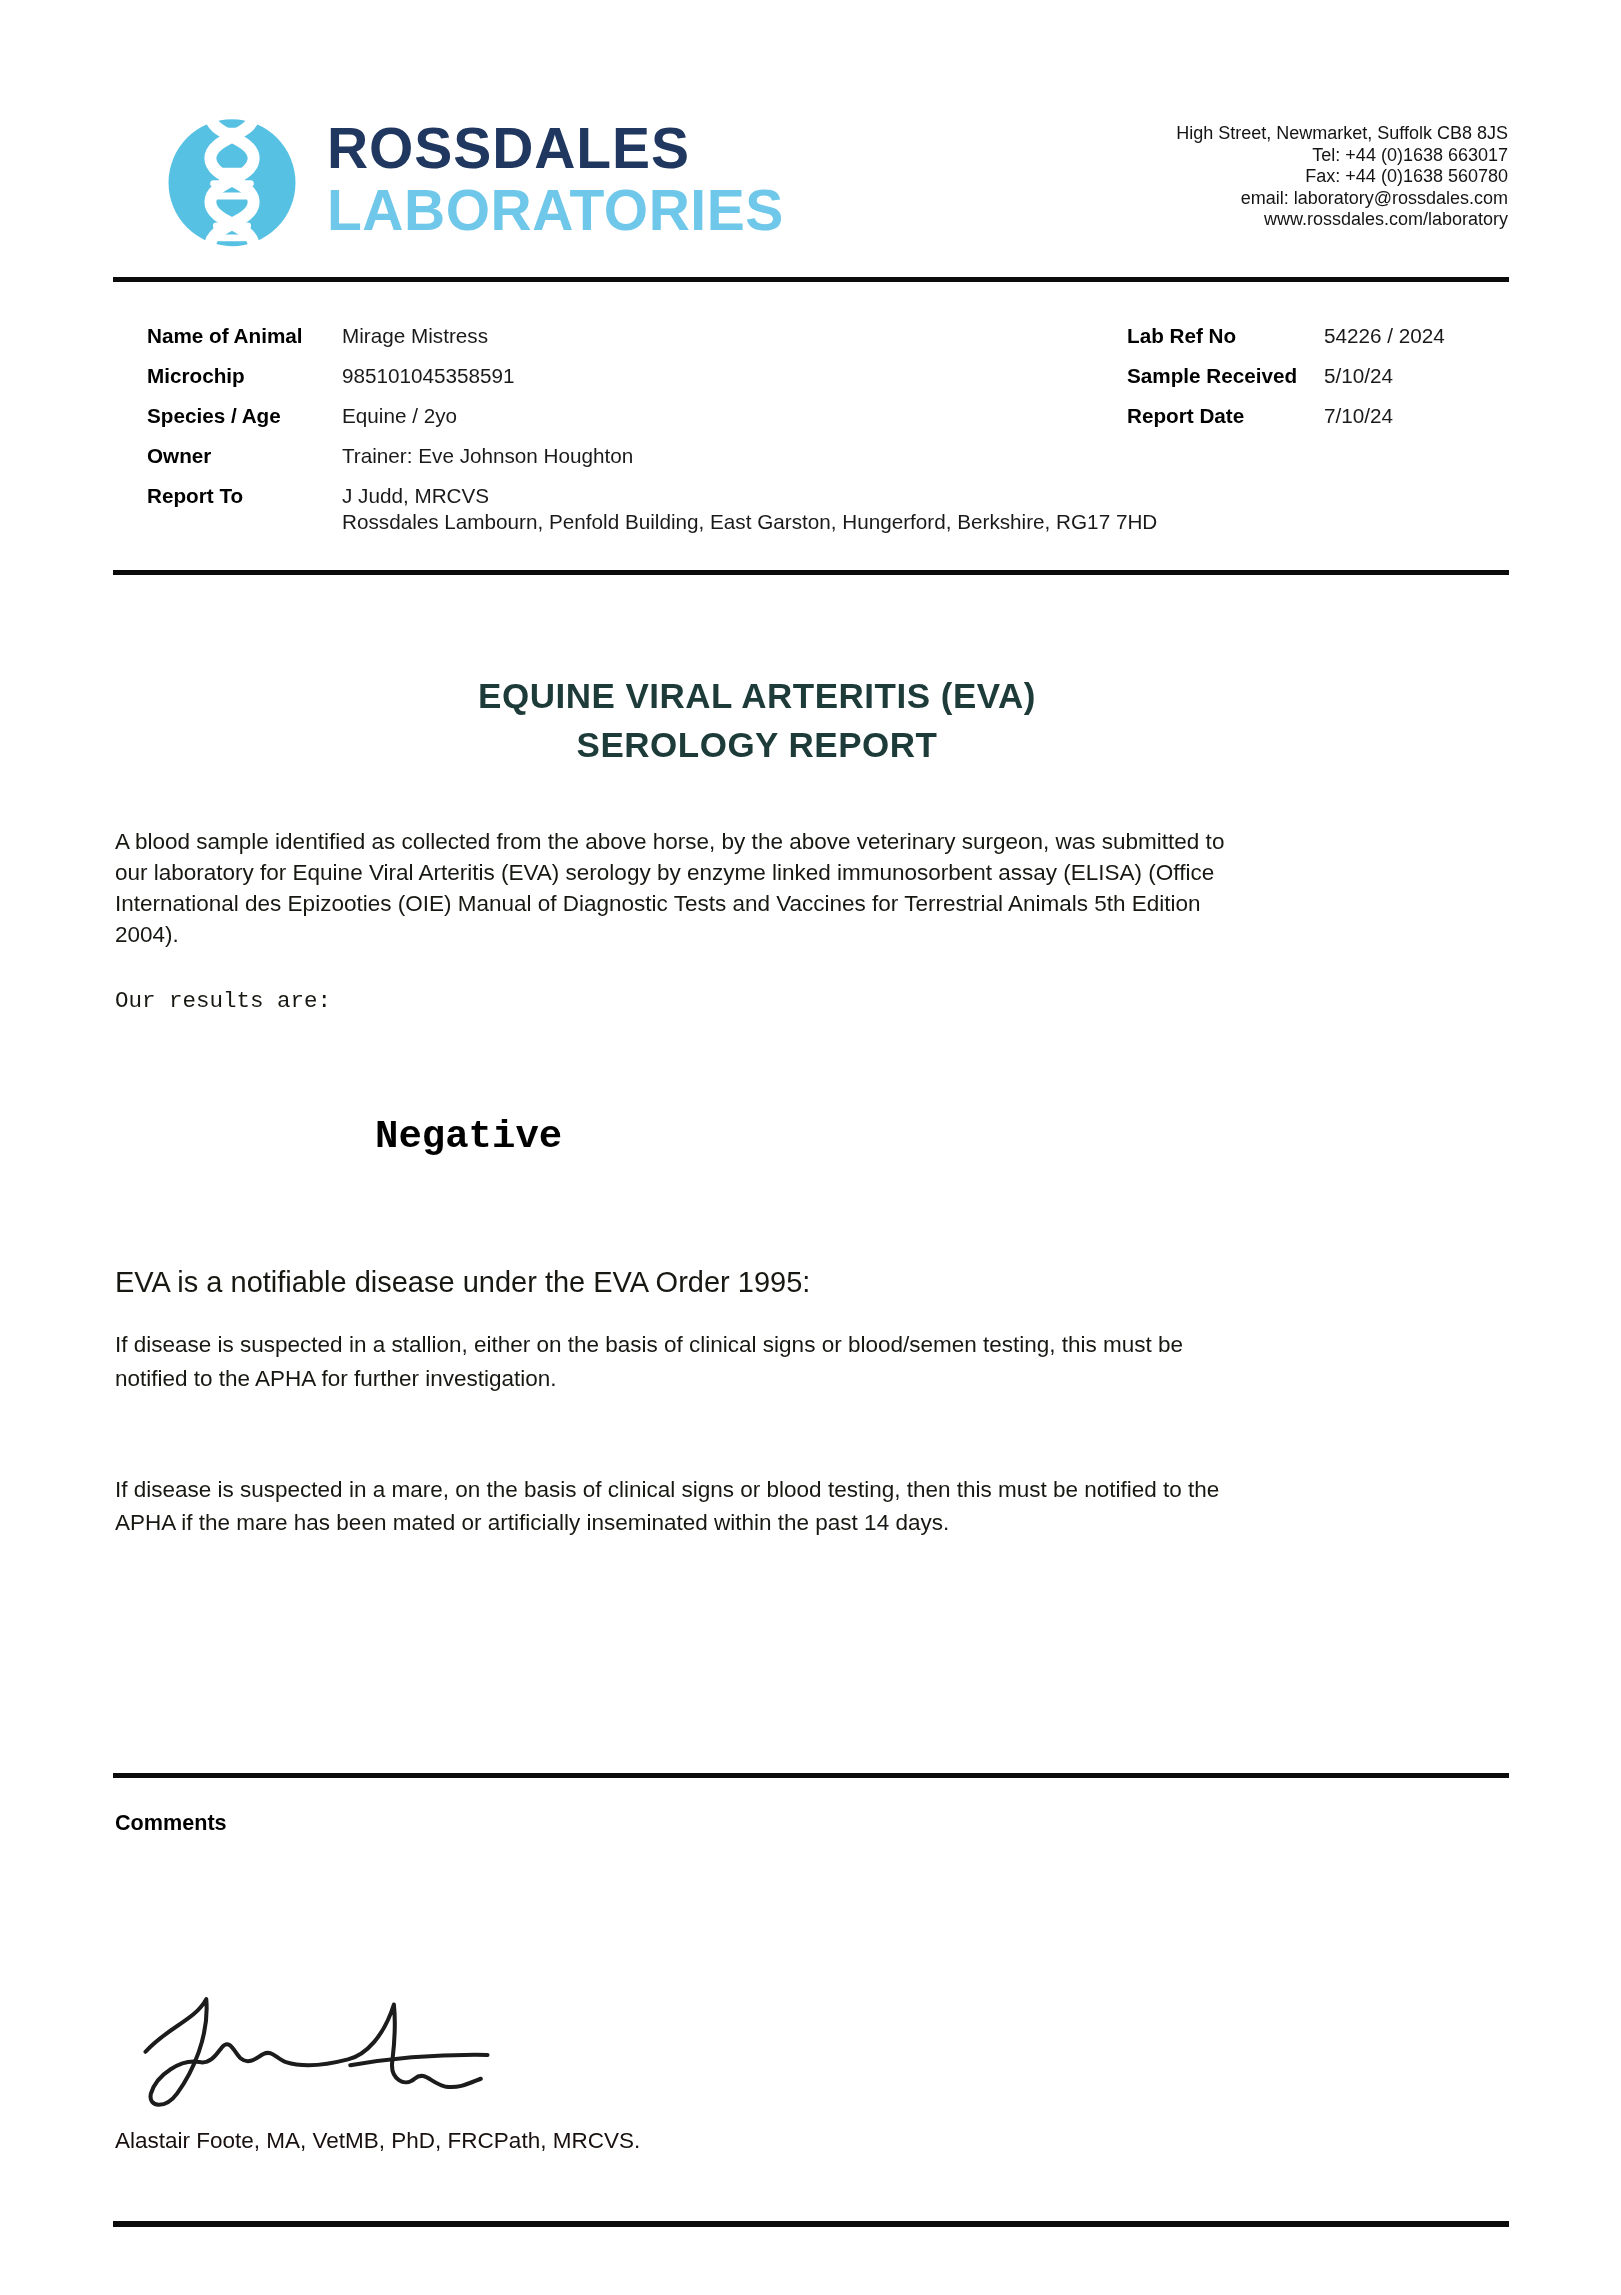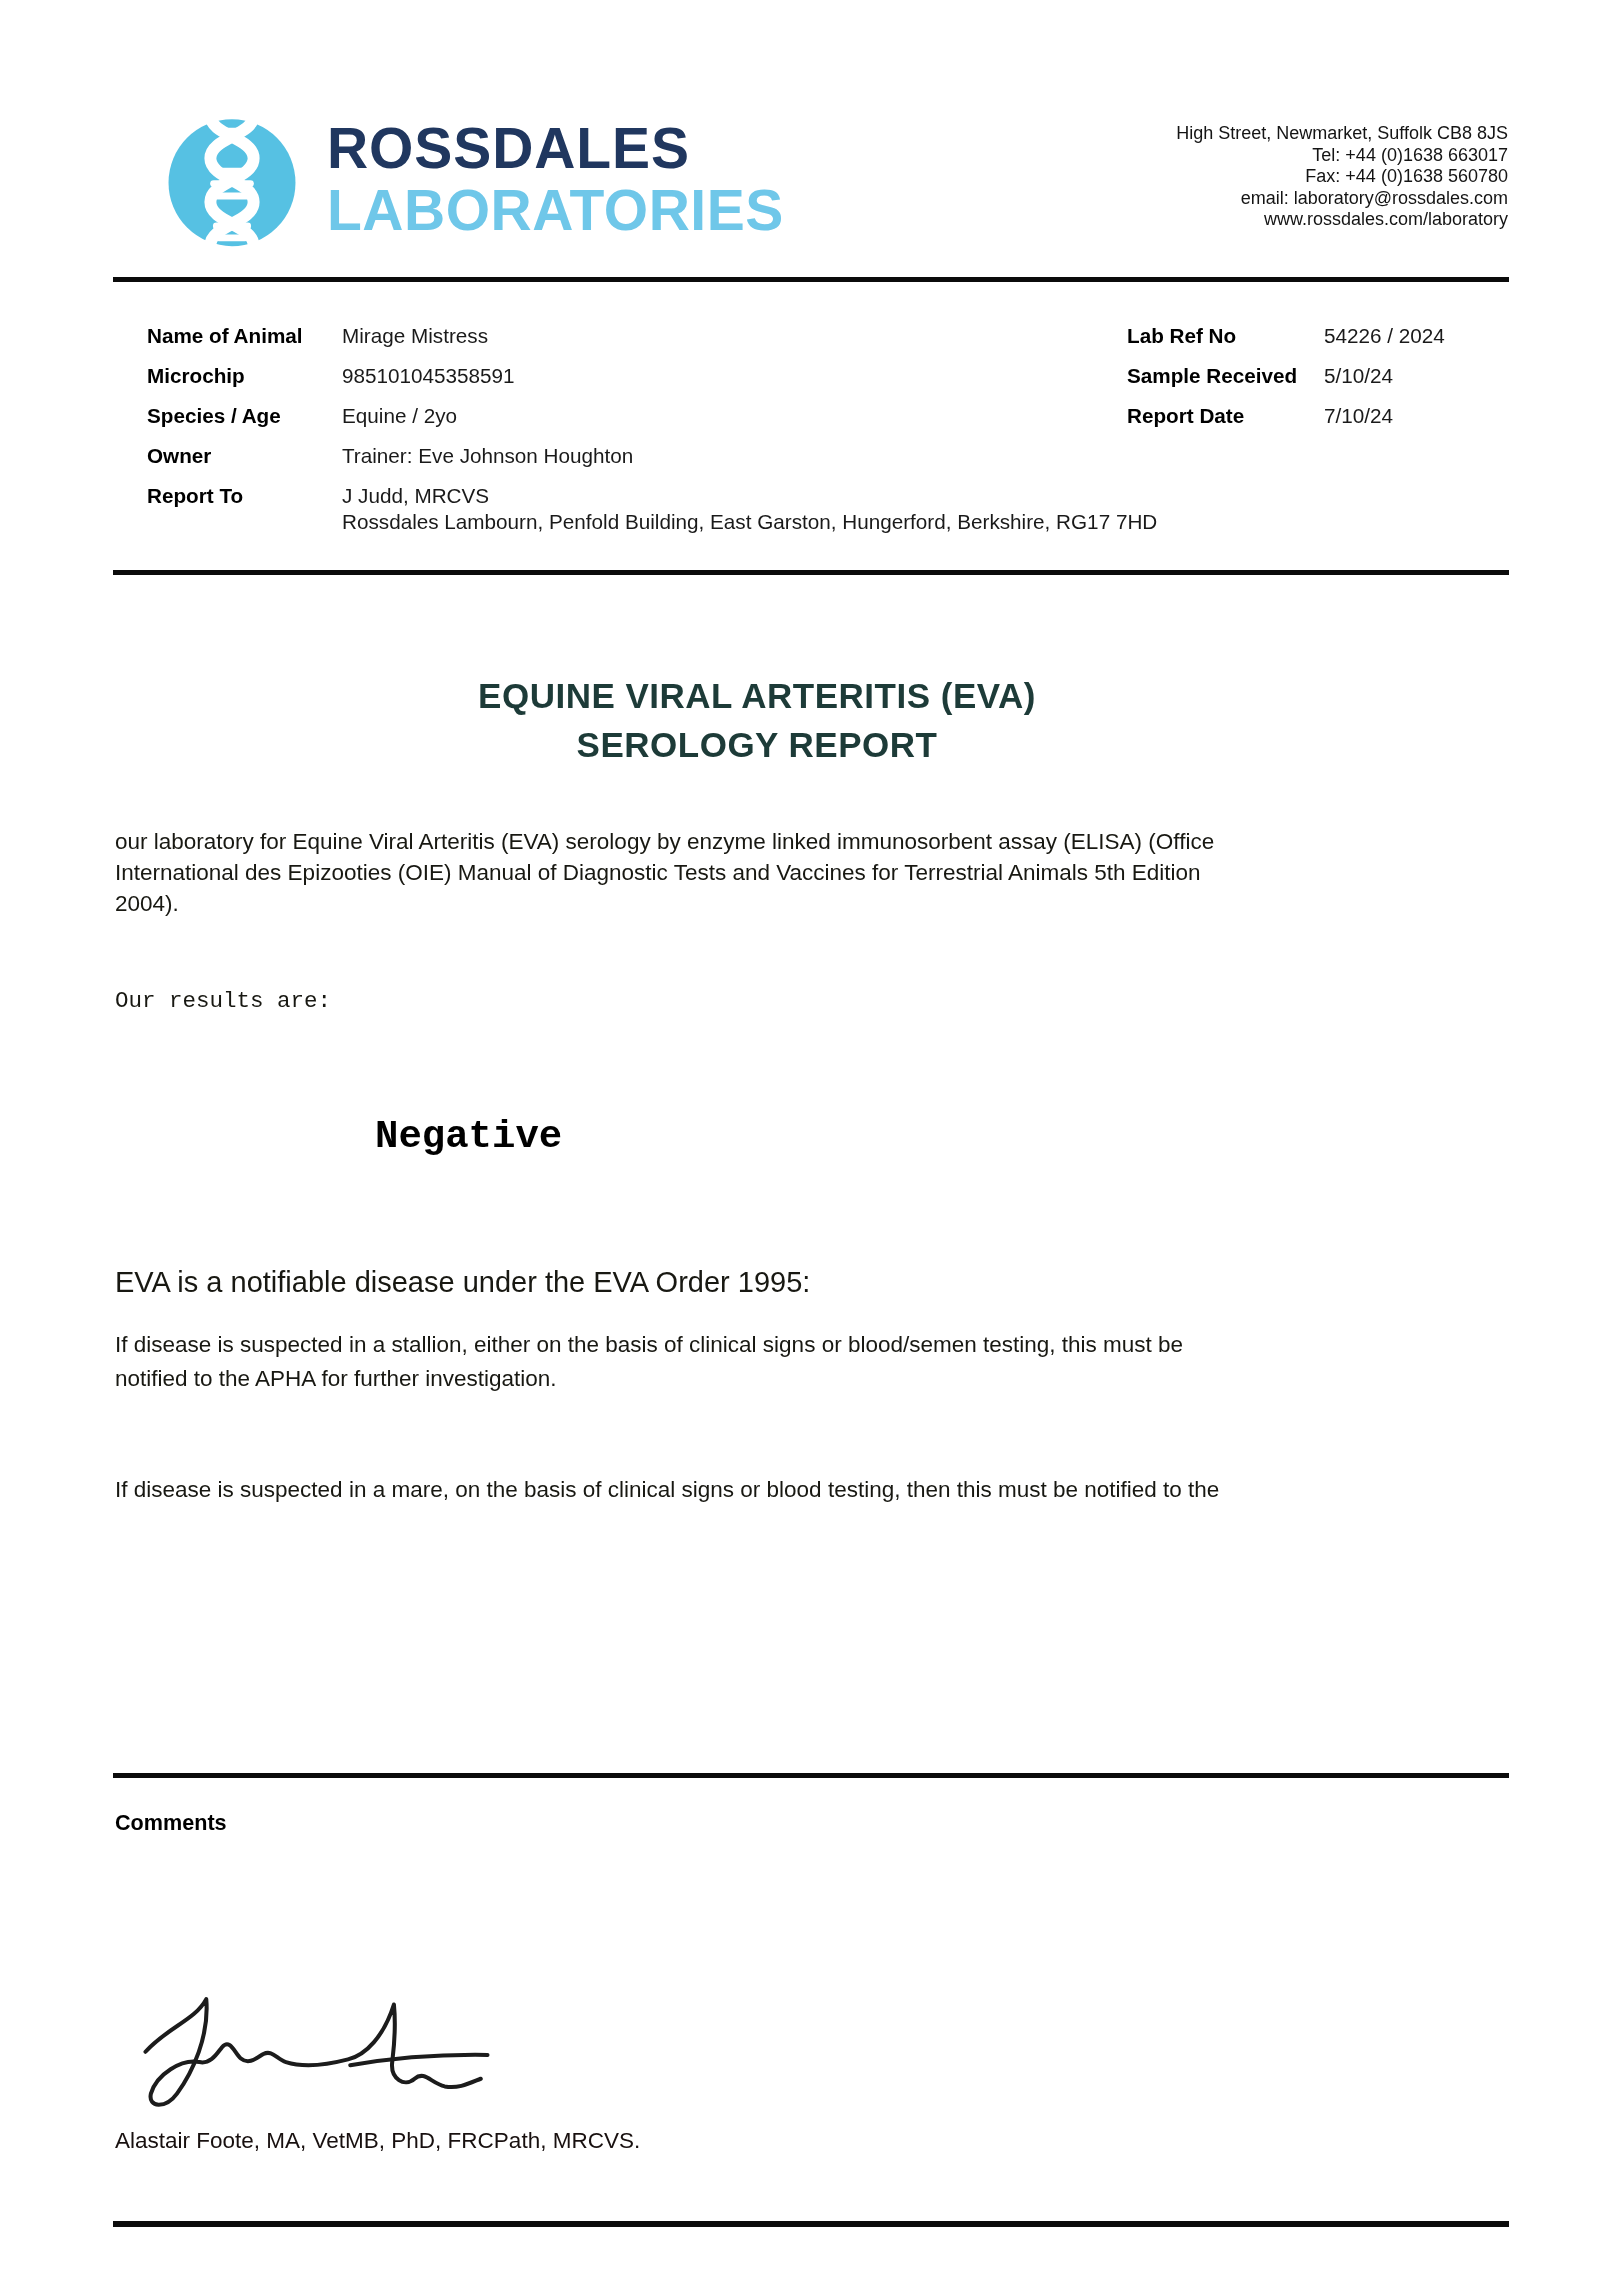--- a/index.html
+++ b/index.html
@@ -132,38 +132,40 @@
   </div>
 
   <div class="rule" id="rule-details"></div>
 
   <div class="title">
     <div>EQUINE VIRAL ARTERITIS (EVA)</div>
     <div>SEROLOGY REPORT</div>
   </div>
 
   <div class="intro">
+    <div class="bodyline">A blood sample identified as collected from the above horse, by the above veterinary surgeon, was submitted to</div>
     <div class="bodyline">our laboratory for Equine Viral Arteritis (EVA) serology by enzyme linked immunosorbent assay (ELISA) (Office</div>
     <div class="bodyline">International des Epizooties (OIE) Manual of Diagnostic Tests and Vaccines for Terrestrial Animals 5th Edition</div>
     <div class="bodyline">2004).</div>
   </div>
 
   <div class="results-intro">Our results are:</div>
 
   <div class="result-word">Negative</div>
 
   <div class="notifiable-heading">EVA is a notifiable disease under the EVA Order 1995:</div>
 
   <div class="para-stallion">
     <div class="bodyline">If disease is suspected in a stallion, either on the basis of clinical signs or blood/semen testing, this must be</div>
     <div class="bodyline">notified to the APHA for further investigation.</div>
   </div>
 
   <div class="para-mare">
     <div class="bodyline">If disease is suspected in a mare, on the basis of clinical signs or blood testing, then this must be notified to the</div>
+    <div class="bodyline">APHA if the mare has been mated or artificially inseminated within the past 14 days.</div>
   </div>
 
   <div class="rule" id="rule-comments"></div>
 
   <div class="comments-heading">Comments</div>
 
   <svg class="signature-svg" viewBox="0 0 900 300" aria-hidden="true">
     <g stroke="#1c1c1c" stroke-width="9" fill="none" stroke-linecap="round" stroke-linejoin="round">
       <path d="M 70 155
                C 120 100, 180 85, 205 38

